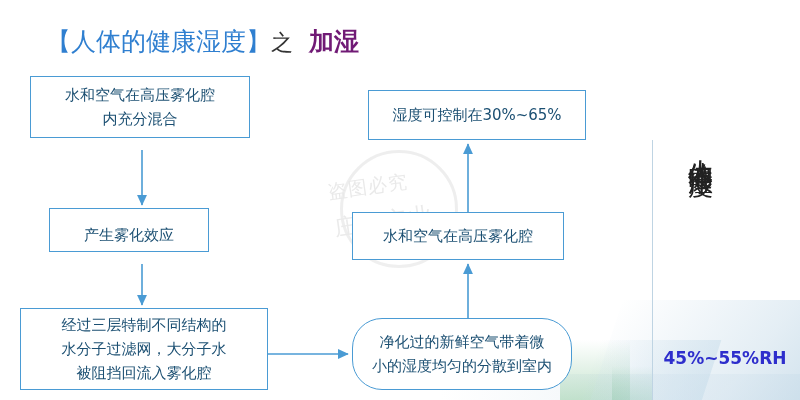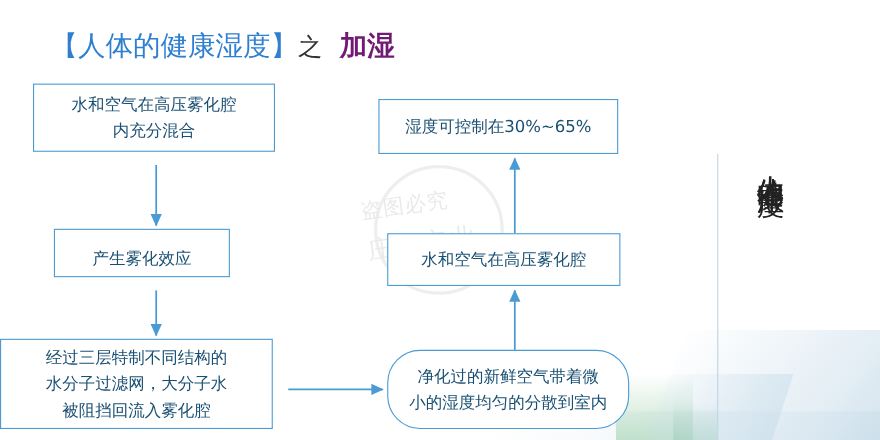--- a/index.html
+++ b/index.html
@@ -146,24 +146,24 @@
     display: flex;
     align-items: center;
     justify-content: center;
     padding: 4px 6px;
     font-family: "DejaVu Sans", "Liberation Sans", sans-serif;
   }
   .node span { display: block; white-space: pre-line; }
 
   #node-mix   { left: 30px;  top: 76px;  width: 220px; height: 62px; }
   #node-fog   { left: 49px;  top: 208px; width: 160px; height: 44px; align-items: flex-end; }
-  #node-filter{ left: 0;  top: 308px; width: 248px; height: 82px; }
+  #node-filter{ left: 20px;  top: 308px; width: 248px; height: 82px; }
   #node-spread{ left: 352px; top: 318px; width: 220px; height: 72px; border-radius: 30px; }
   #node-even  { left: 352px; top: 212px; width: 212px; height: 48px; }
-  #node-humid { left: 344px; top: 90px;  width: 218px; height: 50px; }
+  #node-humid { left: 368px; top: 90px;  width: 218px; height: 50px; }
 
   
   #arrows {
     position: absolute;
     left: 0;
     top: 0;
     width: 800px;
     height: 400px;
     pointer-events: none;
   }
@@ -262,14 +262,15 @@
   </div>
   <div class="node" id="node-even">
     <span>水和空气在高压雾化腔</span>
   </div>
   <div class="node" id="node-humid">
     <span>湿度可控制在30%~65%</span>
   </div>
 
   <div class="right-divider"></div>
   <div class="vtext">人体的健康湿度</div>
+  <div class="rh-value">45%~55%RH</div>
 
 </div>
 
 </body></html>

